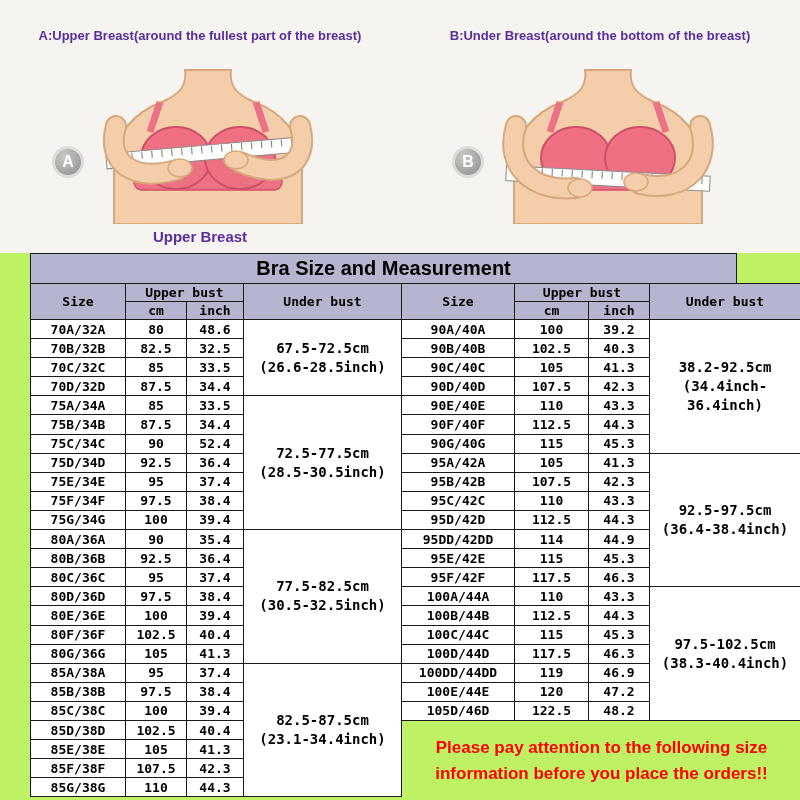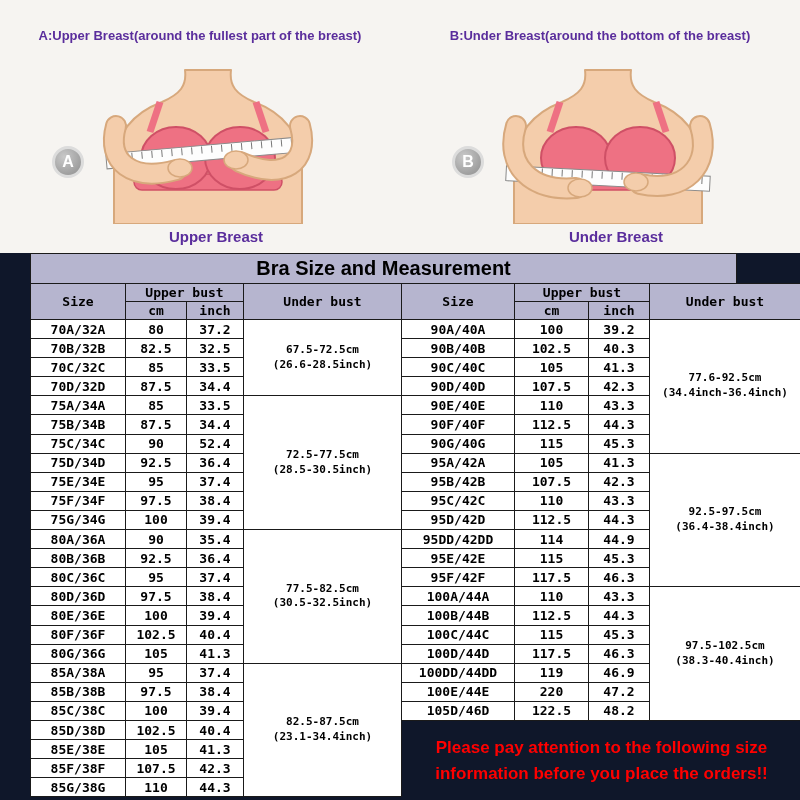--- a/index.html
+++ b/index.html
@@ -1,45 +1,45 @@
 <!DOCTYPE html>
 <html style="--accent-purple: #5a2d9c; --header-band: #b6b5cf; --warning-red: #ff0000; --bra-pink: #ee7183; --bra-pink-dark: #cf5066; --skin: #f4cdab; --skin-outline: #d7a87c;"><head>
 <meta charset="utf-8">
 <style>
   html,body{margin:0;padding:0;background:#fff;}
-  #page{position:relative;width:800px;height:800px;background:#0f172a;overflow:hidden;
+  #page{position:relative;width:800px;height:800px;background:#bef264;overflow:hidden;
         font-family:"Liberation Sans",sans-serif;}
 
   
   #top{position:relative;width:800px;height:253px;background:#f6f4f1;display:flex;}
   .half{position:relative;width:400px;height:253px;}
   .cap-top{position:absolute;top:28px;left:0;width:100%;text-align:center;
            font-size:13px;font-weight:bold;color:var(--accent-purple);}
-  .cap-bottom{position:absolute;top:228px;left:16px;width:100%;text-align:center;
+  .cap-bottom{position:absolute;top:228px;left:0;width:100%;text-align:center;
               font-size:15px;font-weight:bold;color:var(--accent-purple);}
   .badge{position:absolute;left:52px;top:146px;width:32px;height:32px;border-radius:50%;
          background:radial-gradient(circle at 35% 30%,#c9c9c9,#8e8e8e);
          border:3px solid #dcdcdc;color:#fff;font-weight:bold;font-size:16px;
          display:flex;align-items:center;justify-content:center;box-sizing:border-box;}
   .fig{position:absolute;left:88px;top:66px;}
 
   
   #table-wrap{position:absolute;top:253px;left:30px;width:707px;}
   #title-bar{height:30px;background:var(--header-band);border:1px solid #1a1a1a;border-bottom:none;
              display:flex;align-items:center;justify-content:center;
              font-size:20px;font-weight:bold;color:#000;box-sizing:border-box;}
   #tables{display:flex;align-items:flex-start;}
   table{border-collapse:collapse;table-layout:fixed;background:#fff;}
   #t-right{margin-left:-1px;}
   th,td{border:1px solid #1a1a1a;text-align:center;vertical-align:middle;padding:0;
         font-family:"DejaVu Sans Mono",monospace;font-size:13px;font-weight:bold;color:#000;
         overflow:hidden;white-space:nowrap;}
   thead th{background:var(--header-band);height:17px;font-size:13px;}
   tbody tr{height:19.1px;}
-  td.underbust{font-size:11px;line-height:1.35;white-space:normal;}
+  td.underbust{font-size:14px;line-height:1.35;white-space:normal;}
   #t-left{width:371px;} #t-right{width:399px;}
   .right-col{display:flex;flex-direction:column;width:399px;}
   #warning{height:80px;display:flex;align-items:center;justify-content:center;text-align:center;
            color:var(--warning-red);font-weight:bold;font-size:17px;line-height:1.5;padding:0 10px;
            box-sizing:border-box;}
 </style>
 </head>
 <body>
 
 <div id="page">
@@ -84,21 +84,20 @@
           <rect x="18" y="105" width="204" height="15" fill="#fdfdfd" stroke="#8a8a8a"></rect>
           <path d="M24 106V113M34 106V113M44 106V113M54 106V113M64 106V113M74 106V113M84 106V113M94 106V113M104 106V113M114 106V113M124 106V113M134 106V113M144 106V113M154 106V113M164 106V113M174 106V113M184 106V113M194 106V113M204 106V113M214 106V113" stroke="#777" stroke-width="1"></path>
         </g>
         <path d="M28,60 C16,100 44,126 88,122" stroke="var(--skin-outline)" stroke-width="22" fill="none" stroke-linecap="round"></path>
         <path d="M28,60 C16,100 44,126 88,122" stroke="var(--skin)" stroke-width="18" fill="none" stroke-linecap="round"></path>
         <path d="M212,60 C224,100 196,128 152,118" stroke="var(--skin-outline)" stroke-width="22" fill="none" stroke-linecap="round"></path>
         <path d="M212,60 C224,100 196,128 152,118" stroke="var(--skin)" stroke-width="18" fill="none" stroke-linecap="round"></path>
         <ellipse cx="92" cy="122" rx="12" ry="9" fill="var(--skin)" stroke="var(--skin-outline)" stroke-width="1.5"></ellipse>
         <ellipse cx="148" cy="116" rx="12" ry="9" fill="var(--skin)" stroke="var(--skin-outline)" stroke-width="1.5"></ellipse>
       </svg>
-      <div class="cap-bottom">Under Breast</div>
     </div>
   </div>
 
   <div id="table-wrap">
     <div id="title-bar">Bra Size and Measurement</div>
     <div id="tables">
       <table id="t-left">
         <colgroup>
             <col style="width:95px">
             <col style="width:61px">
@@ -113,21 +112,21 @@
           </tr>
           <tr>
             <th>cm</th>
             <th>inch</th>
           </tr>
         </thead>
         <tbody id="tbody-left">
             <tr>
               <td>70A/32A</td>
               <td>80</td>
-              <td>37.2</td>
+              <td>48.6</td>
               <td rowspan="4" class="underbust">
                 <div>67.5-72.5cm</div>
                 <div>(26.6-28.5inch)</div>
               </td>
             </tr>
             <tr>
               <td>70B/32B</td>
               <td>82.5</td>
               <td>32.5</td>
             </tr>
@@ -279,21 +278,21 @@
               <th>cm</th>
               <th>inch</th>
             </tr>
           </thead>
           <tbody id="tbody-right">
               <tr>
                 <td>90A/40A</td>
                 <td>100</td>
                 <td>39.2</td>
                 <td rowspan="7" class="underbust">
-                  <div>77.6-92.5cm</div>
+                  <div>38.2-92.5cm</div>
                   <div>(34.4inch-36.4inch)</div>
                 </td>
               </tr>
               <tr>
                 <td>90B/40B</td>
                 <td>102.5</td>
                 <td>40.3</td>
               </tr>
               <tr>
                 <td>90C/40C</td>
@@ -383,21 +382,21 @@
                 <td>117.5</td>
                 <td>46.3</td>
               </tr>
               <tr>
                 <td>100DD/44DD</td>
                 <td>119</td>
                 <td>46.9</td>
               </tr>
               <tr>
                 <td>100E/44E</td>
-                <td>220</td>
+                <td>120</td>
                 <td>47.2</td>
               </tr>
               <tr>
                 <td>105D/46D</td>
                 <td>122.5</td>
                 <td>48.2</td>
               </tr>
             </tbody>
         </table>
         <div id="warning">Please pay attention to the following size information before you place the orders!!</div>

